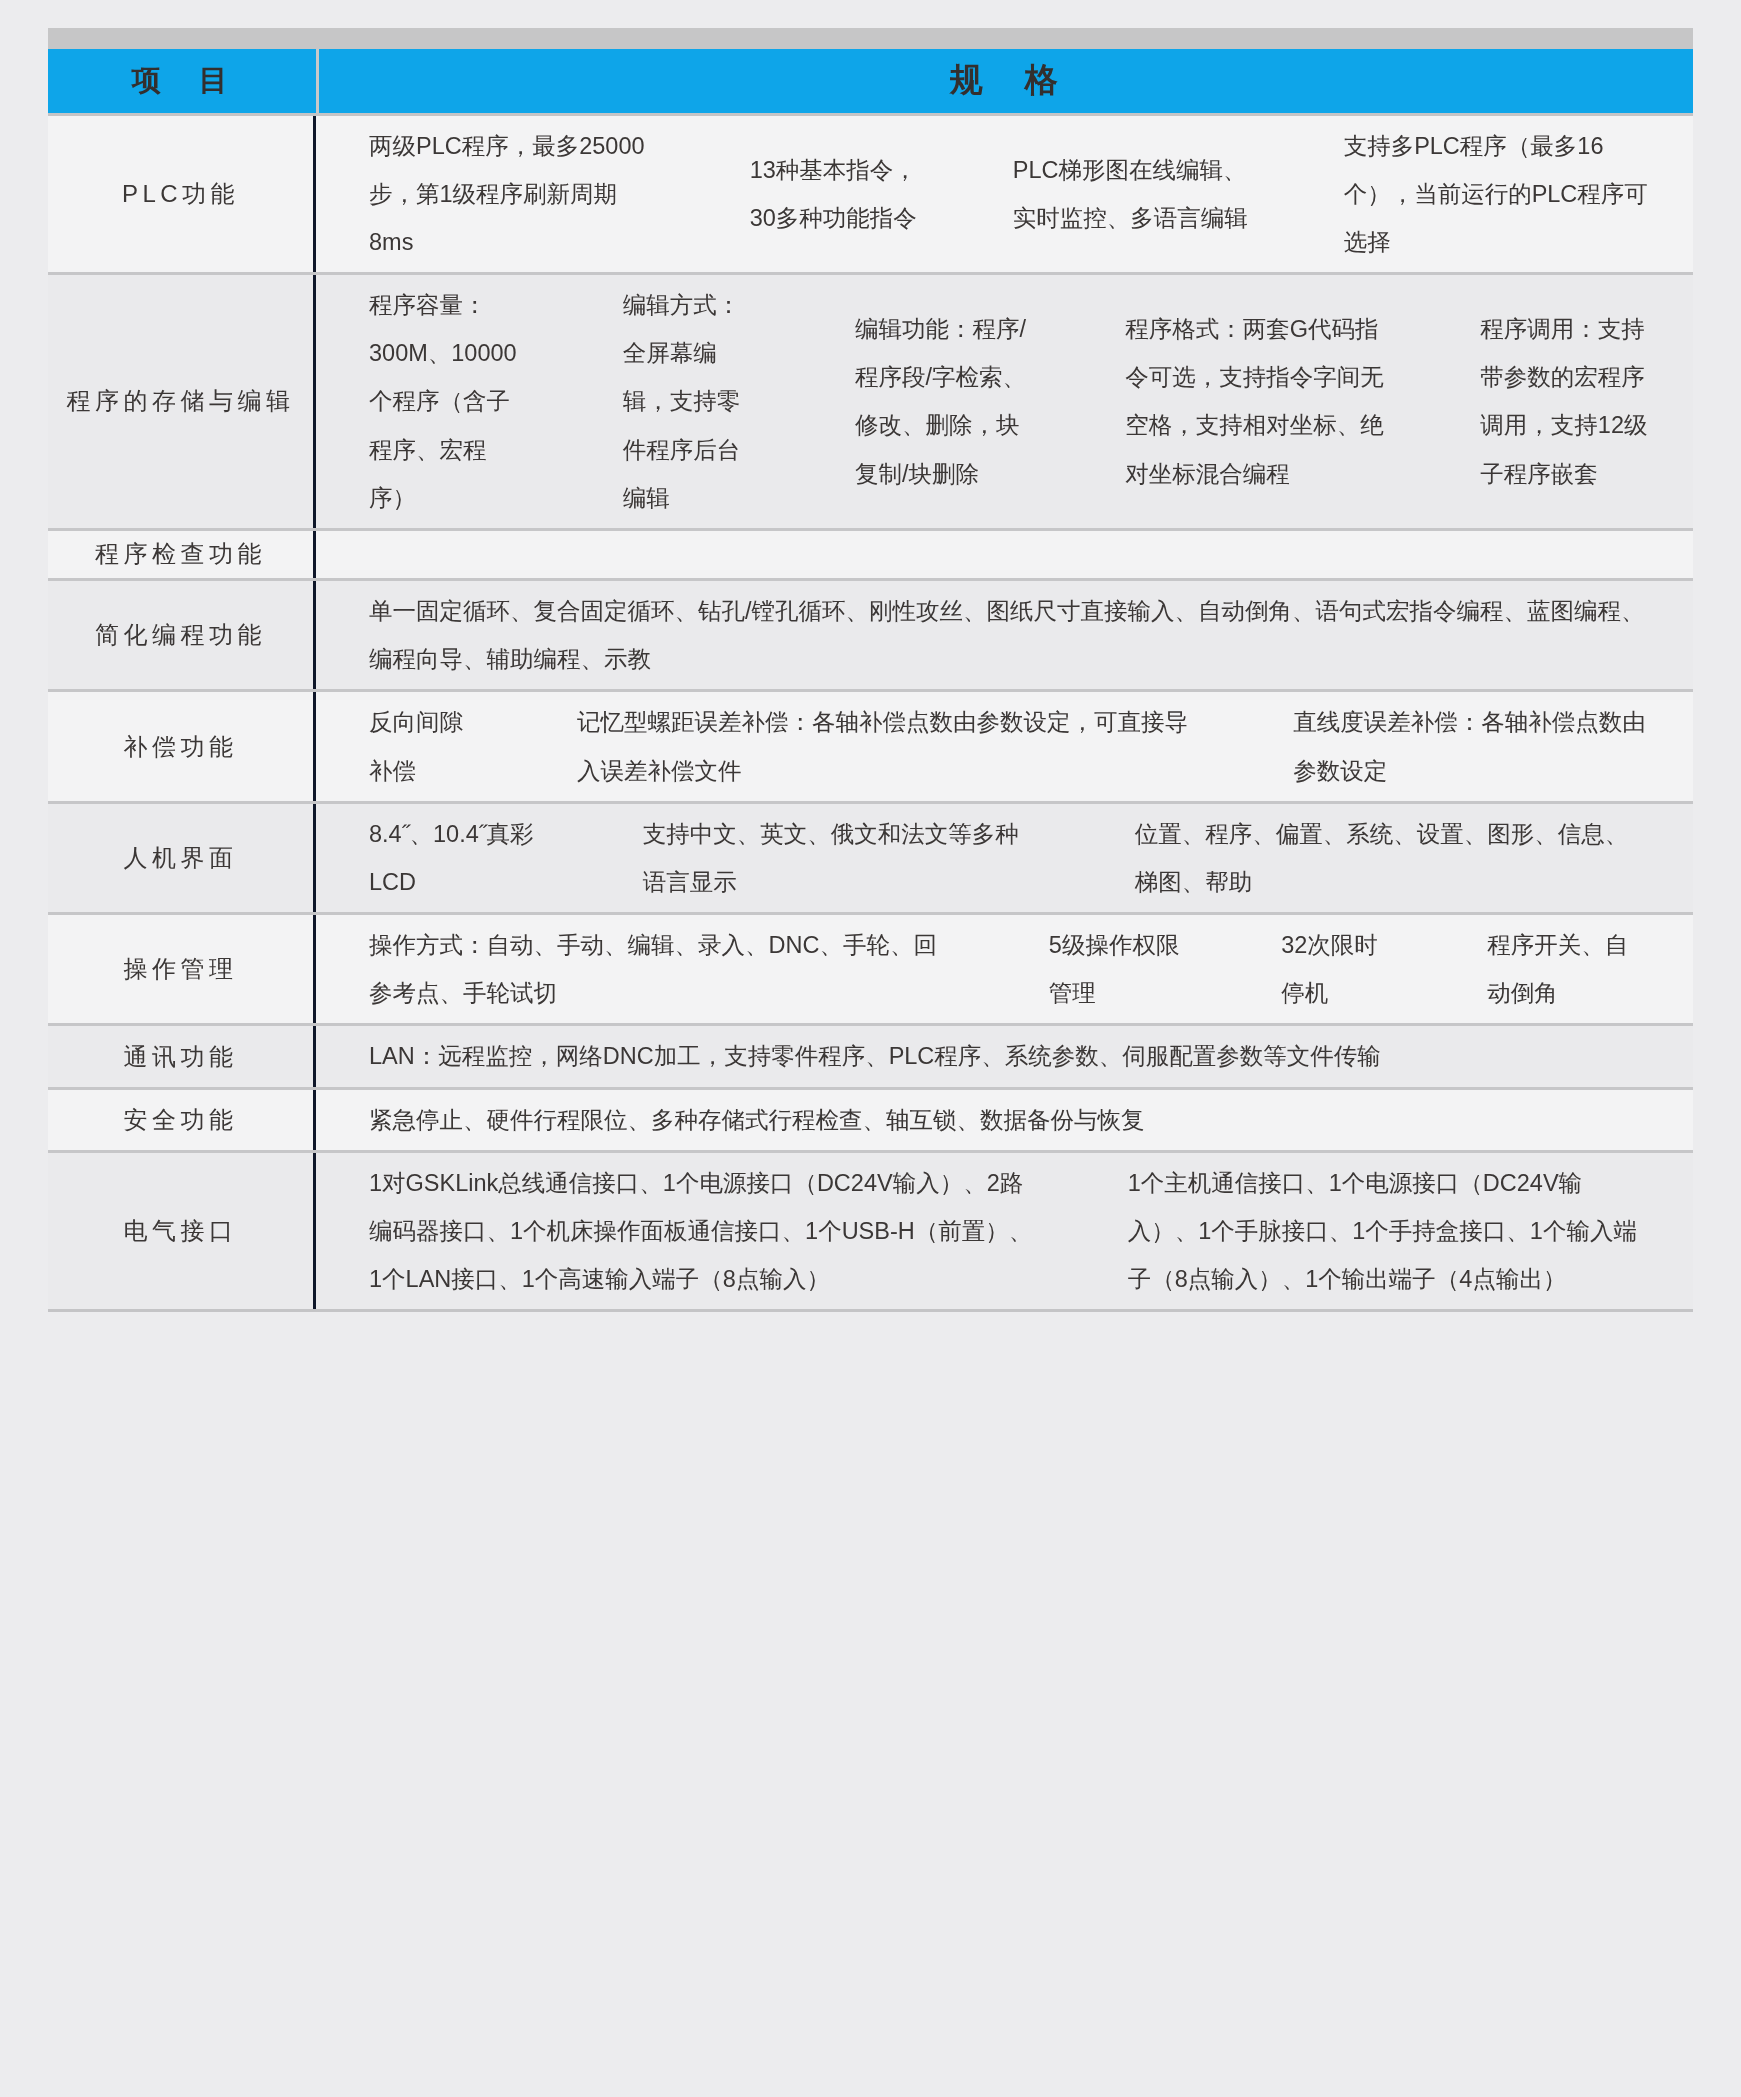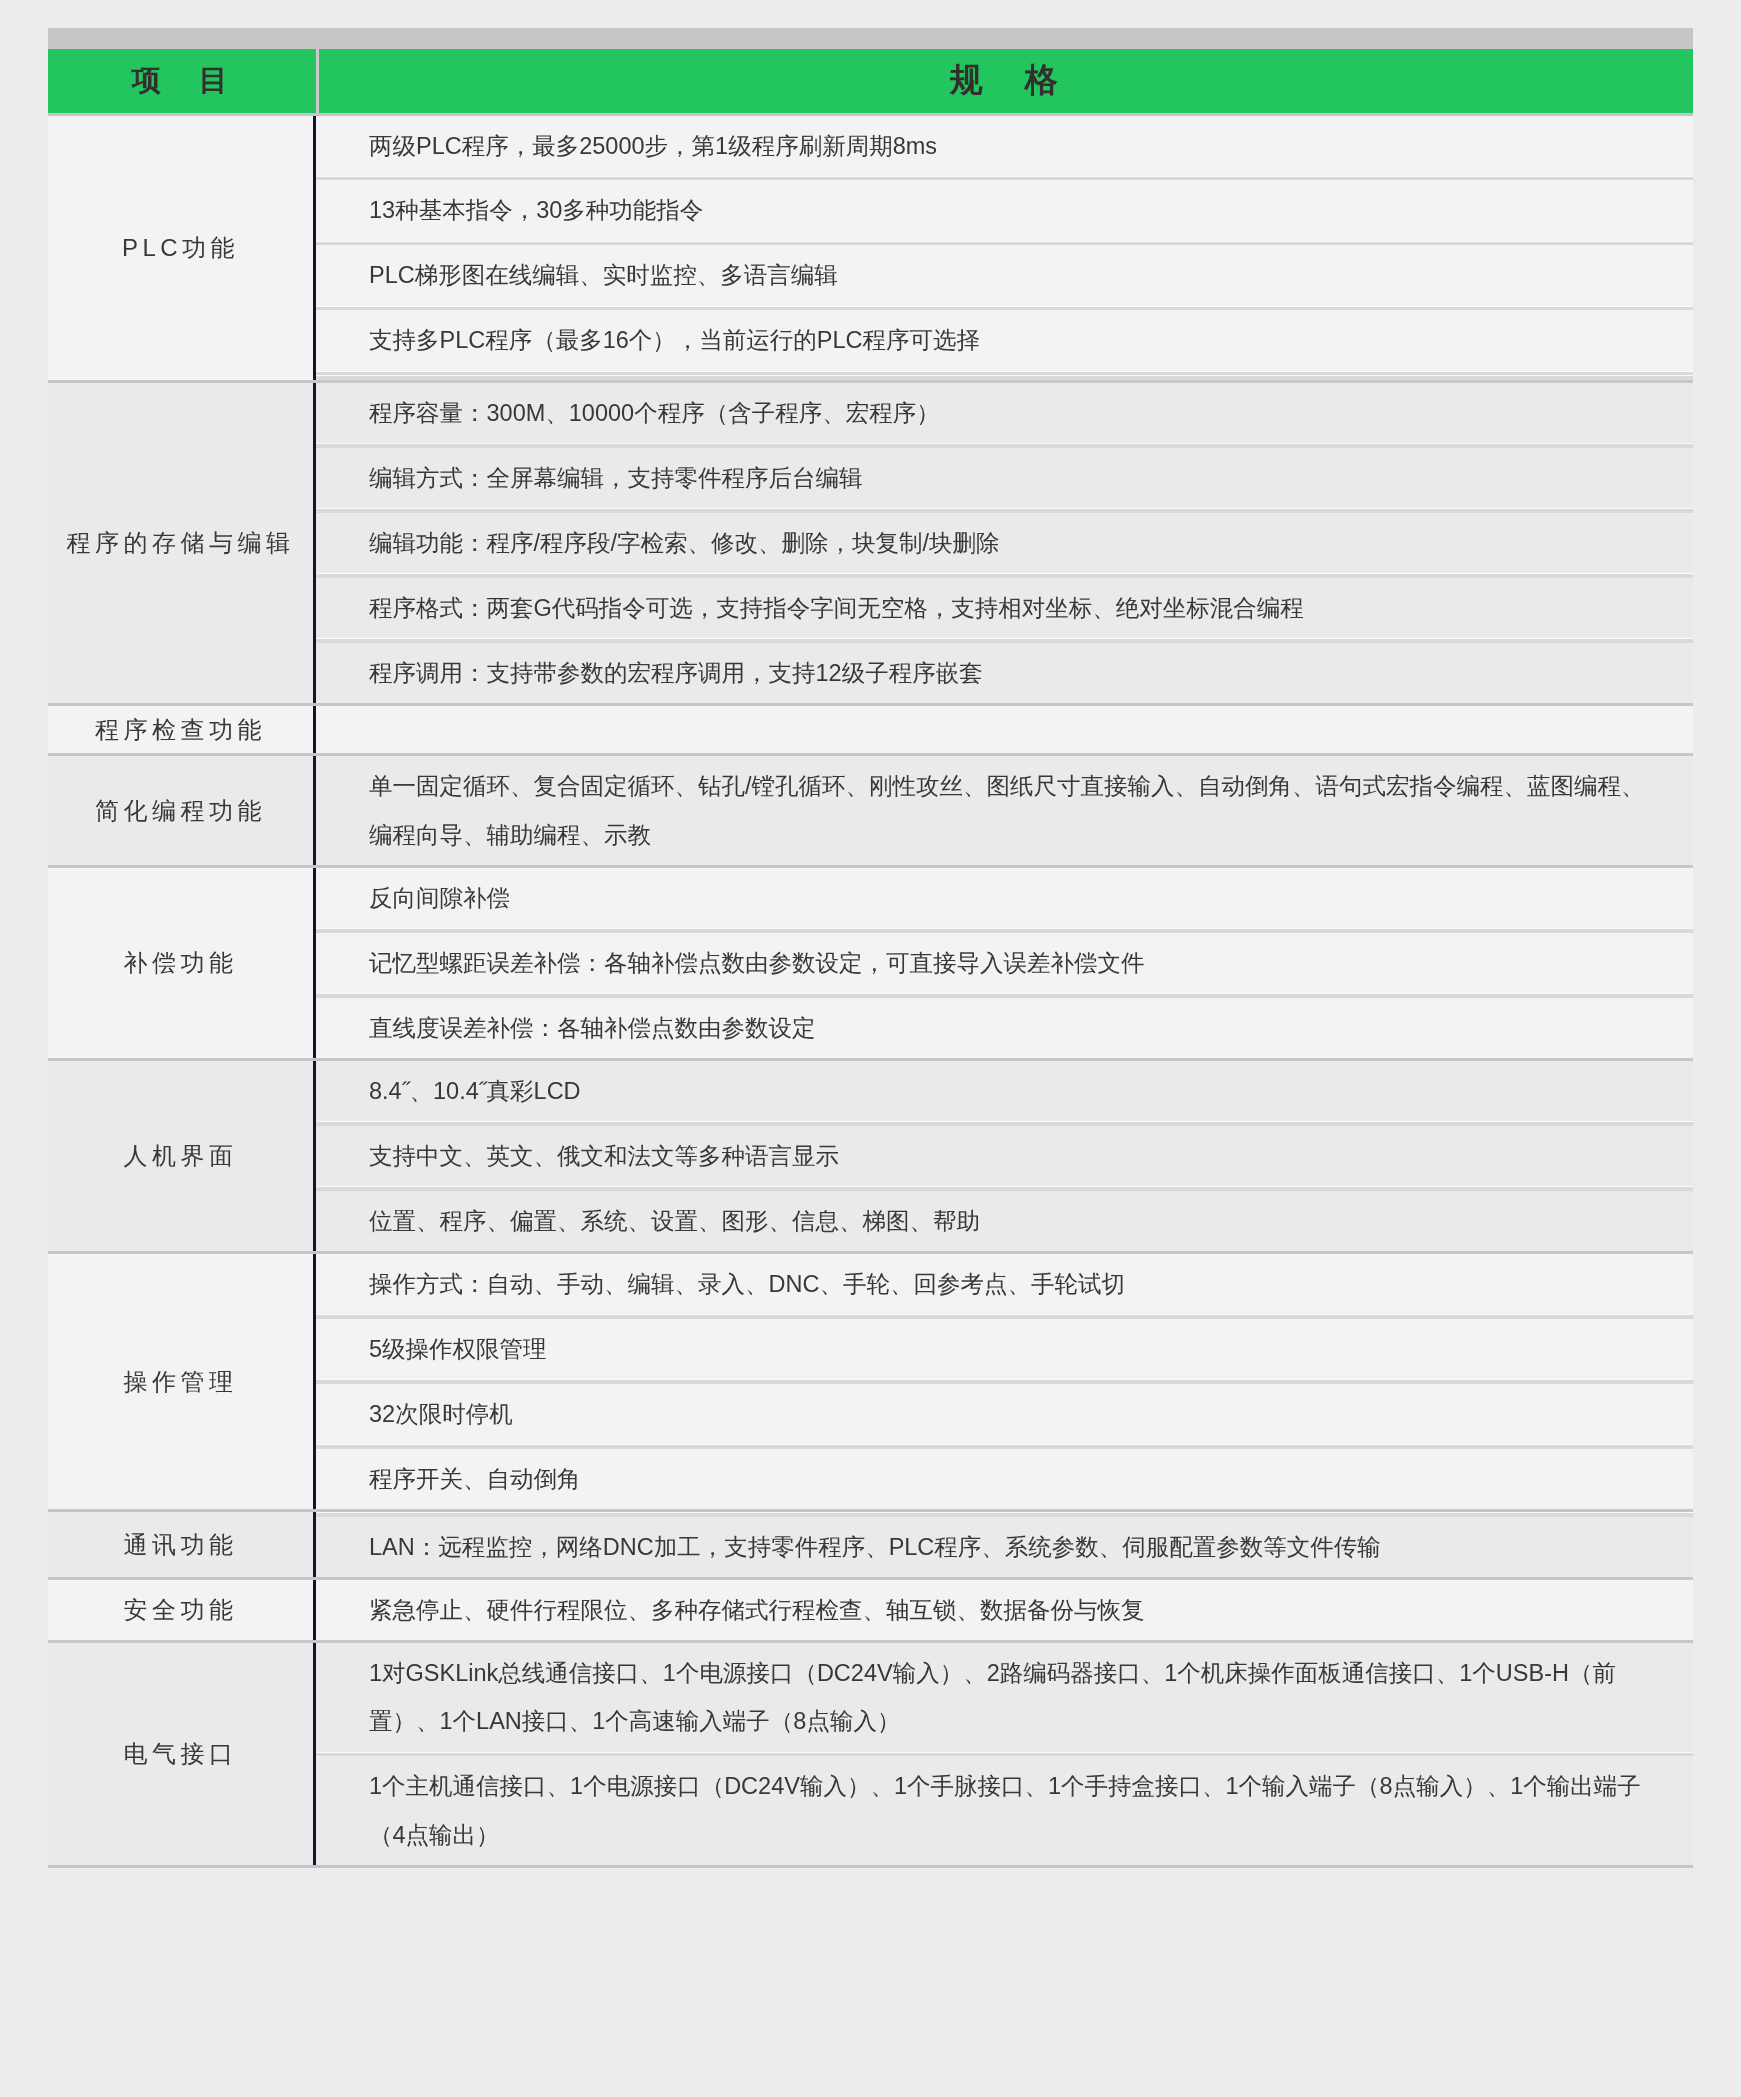--- a/index.html
+++ b/index.html
@@ -12,21 +12,21 @@
   }
   .spec-table{
     position:absolute;left:48px;top:28px;width:1645px;
     box-sizing:border-box;
   }
   .top-bar{
     height:20.5px;background:#c6c6c7;
   }
   .table-header{
     display:flex;align-items:stretch;height:64px;
-    background:#22c55e;
+    background:#0ea5e9;
     border-bottom:3.8px solid #c4c4c6;
   }
   .header-left{
     width:268px;flex:0 0 268px;
     border-right:3px solid #c9c9ca;
     display:flex;align-items:center;justify-content:center;
     font-size:29px;font-weight:bold;letter-spacing:4.5px;color:#332f2e;
   }
   .header-right{
     flex:1;display:flex;align-items:center;justify-content:center;
@@ -41,21 +41,21 @@
   .section.dark{background:#eaeaec;}
   .section-label-cell{
     width:268px;flex:0 0 268px;
     border-right:3px solid #0f172a;
     display:flex;align-items:center;justify-content:center;
     font-size:24px;letter-spacing:4.5px;
     text-align:center;
     padding:7.6px 4.5px;box-sizing:border-box;
   }
   .rows{
-    flex:1;display:flex;flex-direction:column;min-width:0;
+    flex:1;display:flex;flex-direction:row;min-width:0;
   }
   .spec-row{
     min-height:60px;
     display:flex;align-items:center;
     padding:6px 42px 6px 53px;
     font-size:23.5px;line-height:2.05;
     box-sizing:border-box;
   }
   .row-separator{
     height:3.8px;background:#d9d9db;border-top:0.8px solid #fbfbfc;

